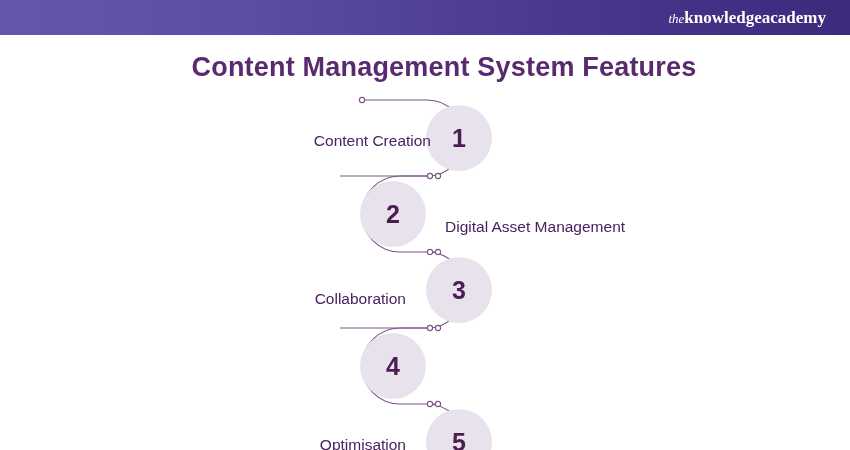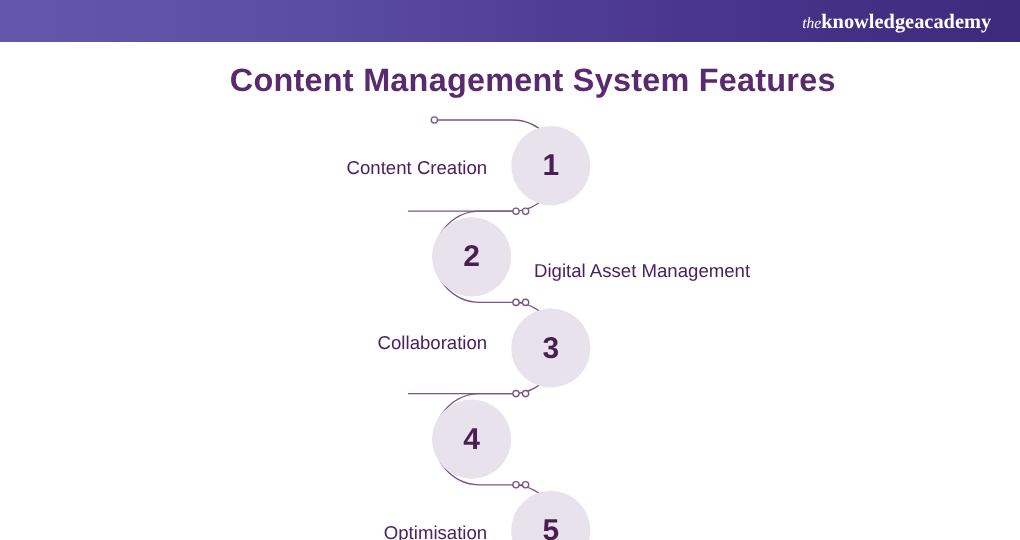--- a/index.html
+++ b/index.html
@@ -136,31 +136,31 @@
       <circle cx="438" cy="233" r="2.6"></circle>
       <circle cx="430" cy="309" r="2.6"></circle>
       <circle cx="438" cy="309" r="2.6"></circle>
       <circle cx="362" cy="385" r="2.6"></circle>
     </g>
   </svg>
 
   <div class="num-circle" style="left:426px; top:10px;">
     <span>1</span>
   </div>
-  <div class="step-label align-right" style="right:444px; top:38px;">Content Creation</div>
+  <div class="step-label align-right" style="right:419px; top:38px;">Content Creation</div>
 
   <div class="num-circle" style="left:360px; top:86px;">
     <span>2</span>
   </div>
   <div class="step-label" style="left:445px; top:124px;">Digital Asset Management</div>
 
   <div class="num-circle" style="left:426px; top:162px;">
     <span>3</span>
   </div>
-  <div class="step-label align-right" style="right:444px; top:184px;">Collaboration</div>
+  <div class="step-label align-right" style="right:444px; top:196px;">Collaboration</div>
 
   <div class="num-circle" style="left:360px; top:238px;">
     <span>4</span>
   </div>
 
   <div class="num-circle" style="left:426px; top:314px;">
     <span>5</span>
   </div>
   <div class="step-label align-right" style="right:444px; top:342px;">Optimisation</div>
 

